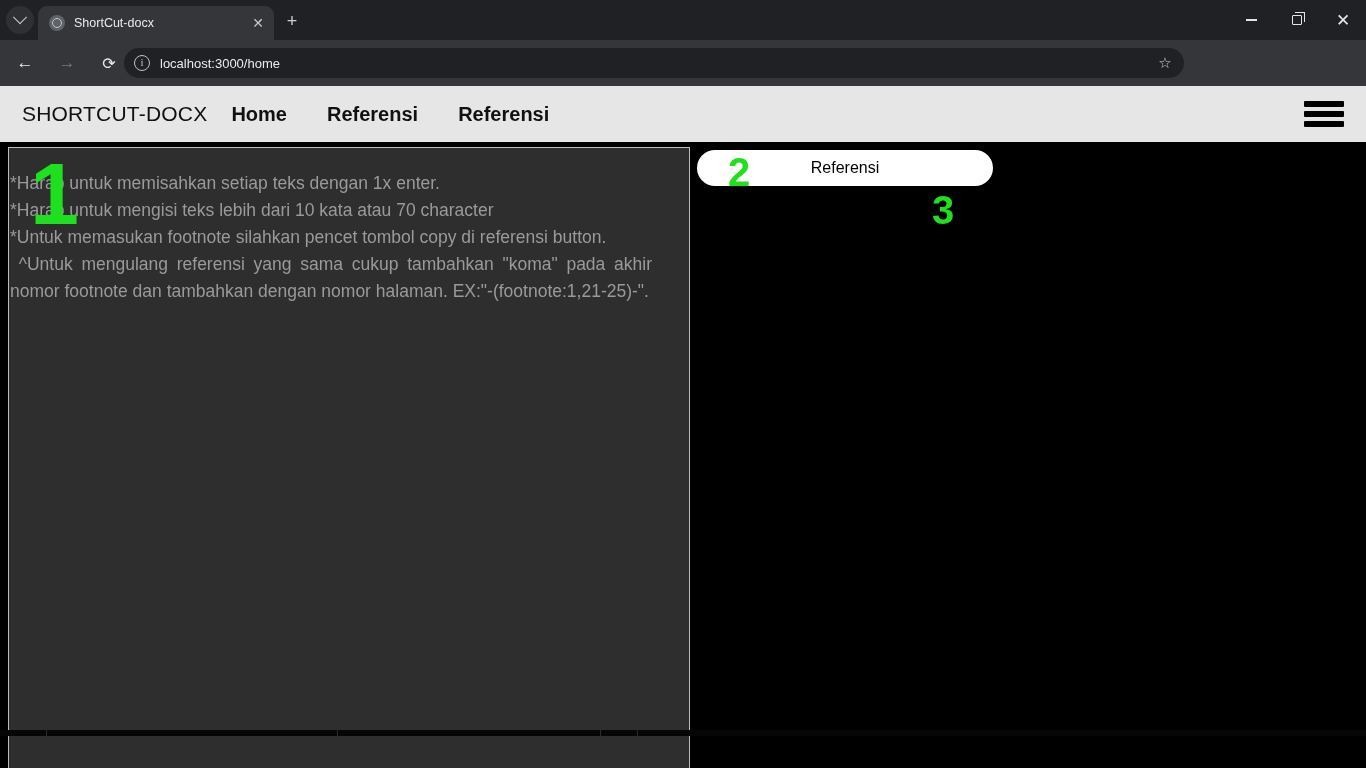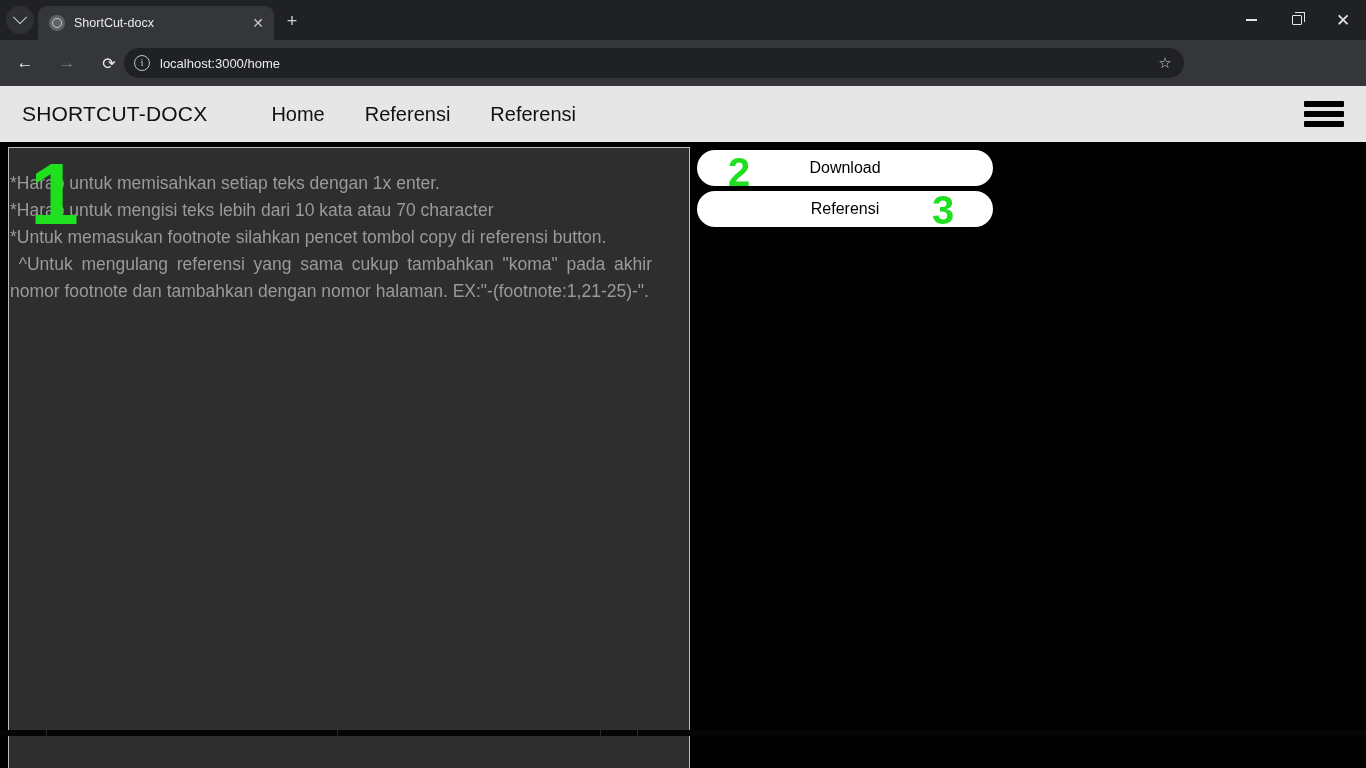--- a/index.html
+++ b/index.html
@@ -253,22 +253,23 @@
   }
   .brand {
     margin-left: 22px;
     color: #111111;
     font-size: 21px;
     letter-spacing: 0.2px;
   }
   .nav-links {
     display: flex;
     align-items: center;
-    margin-left: 64px;
+    margin-left: 24px;
     gap: 40px;
+    font-weight: bold;
   }
   .nav-link {
     color: #111111;
     font-size: 20px;
   }
   .hamburger {
     position: absolute;
     right: 22px; top: 15px;
     width: 40px; height: 26px;
     display: flex;
@@ -427,21 +428,20 @@
 
     <div class="textarea-box">
       <div class="ta-text">*Harap untuk memisahkan setiap teks dengan 1x enter.
 *Harap untuk mengisi teks lebih dari 10 kata atau 70 character
 *Untuk memasukan footnote silahkan pencet tombol copy di referensi button.
  ^Untuk mengulang referensi yang sama cukup tambahkan "koma" pada akhir nomor footnote dan tambahkan dengan nomor halaman. EX:"-(footnote:1,21-25)-".</div>
 
     </div>
 
     <div class="side-buttons">
-      <button class="pill">Download</button>
       <button class="pill">Referensi</button>
     </div>
   </div>
 
   <div class="anno anno-1">1</div>
   <div class="anno anno-2">2</div>
   <div class="anno anno-3">3</div>
 
   <div class="bottom-sliver">
     <i style="left:46px"></i>

